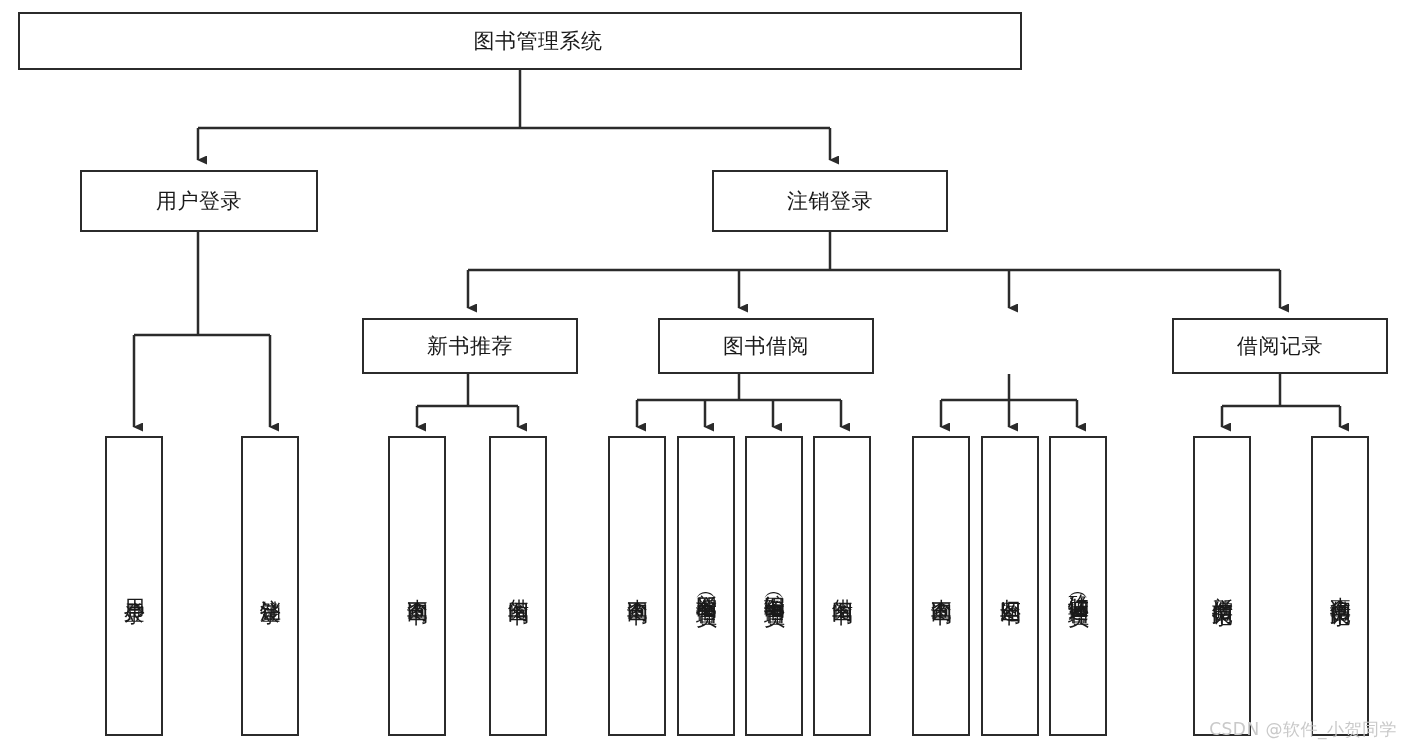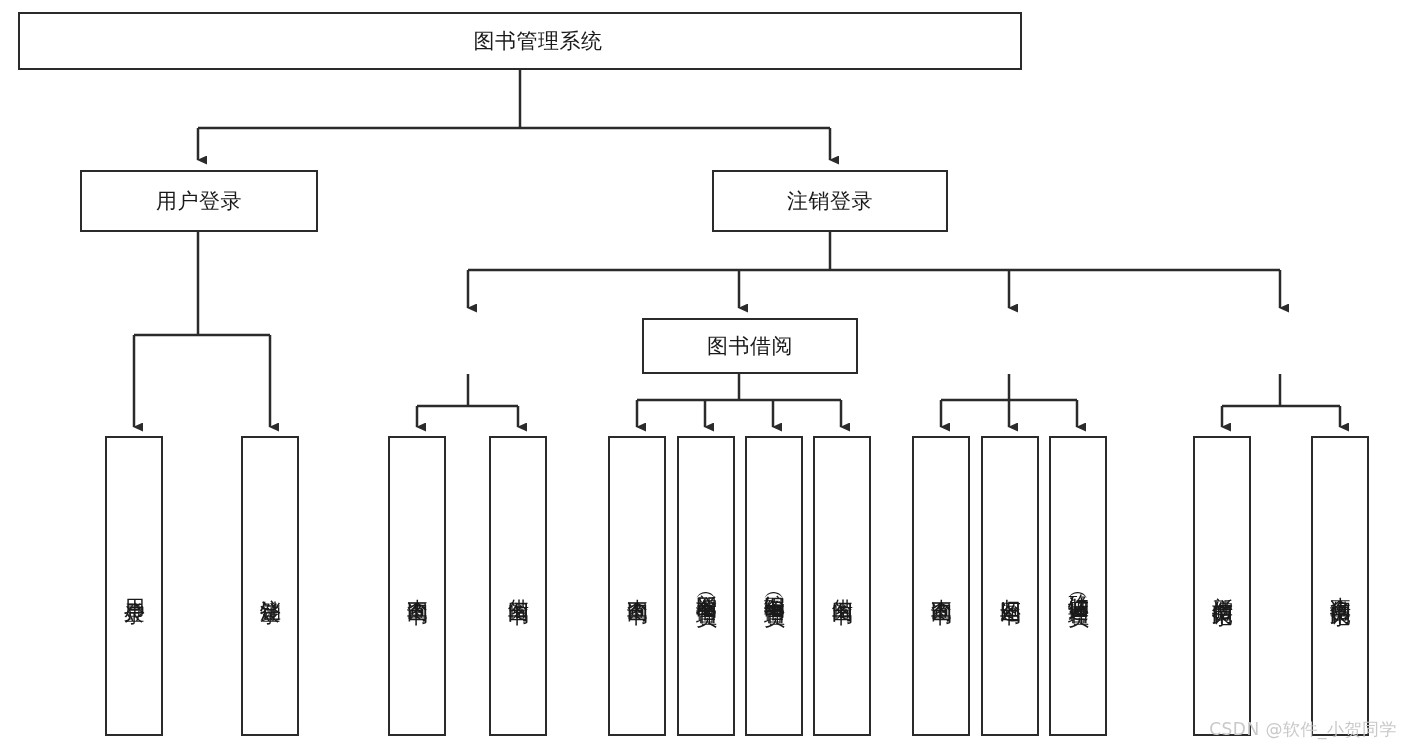--- a/index.html
+++ b/index.html
@@ -123,22 +123,28 @@
     <span class="node-label">图书管理系统</span>
   </div>
 
   <div class="node horizontal" style="left:80px; top:170px; width:238px; height:62px;">
     <span class="node-label">用户登录</span>
   </div>
   <div class="node horizontal" style="left:712px; top:170px; width:236px; height:62px;">
     <span class="node-label">注销登录</span>
   </div>
 
-  <div class="node horizontal" style="left:642px; top:318px; width:216px; height:56px;align-items:center;">
+  <div class="node horizontal" style="left:362px; top:318px; width:216px; height:56px;">
+    <span class="node-label">新书推荐</span>
+  </div>
+  <div class="node horizontal" style="left:658px; top:318px; width:216px; height:56px;align-items:center;">
     <span class="node-label">图书借阅</span>
+  </div>
+  <div class="node horizontal" style="left:1172px; top:318px; width:216px; height:56px;">
+    <span class="node-label">借阅记录</span>
   </div>
 
   <div class="node vertical" style="left:105px; top:436px; width:58px; height:300px;">
     <span class="node-label">用户登录</span>
   </div>
   <div class="node vertical" style="left:241px; top:436px; width:58px; height:300px;">
     <span class="node-label">注销登录</span>
   </div>
 
   <div class="node vertical" style="left:388px; top:436px; width:58px; height:300px;">

